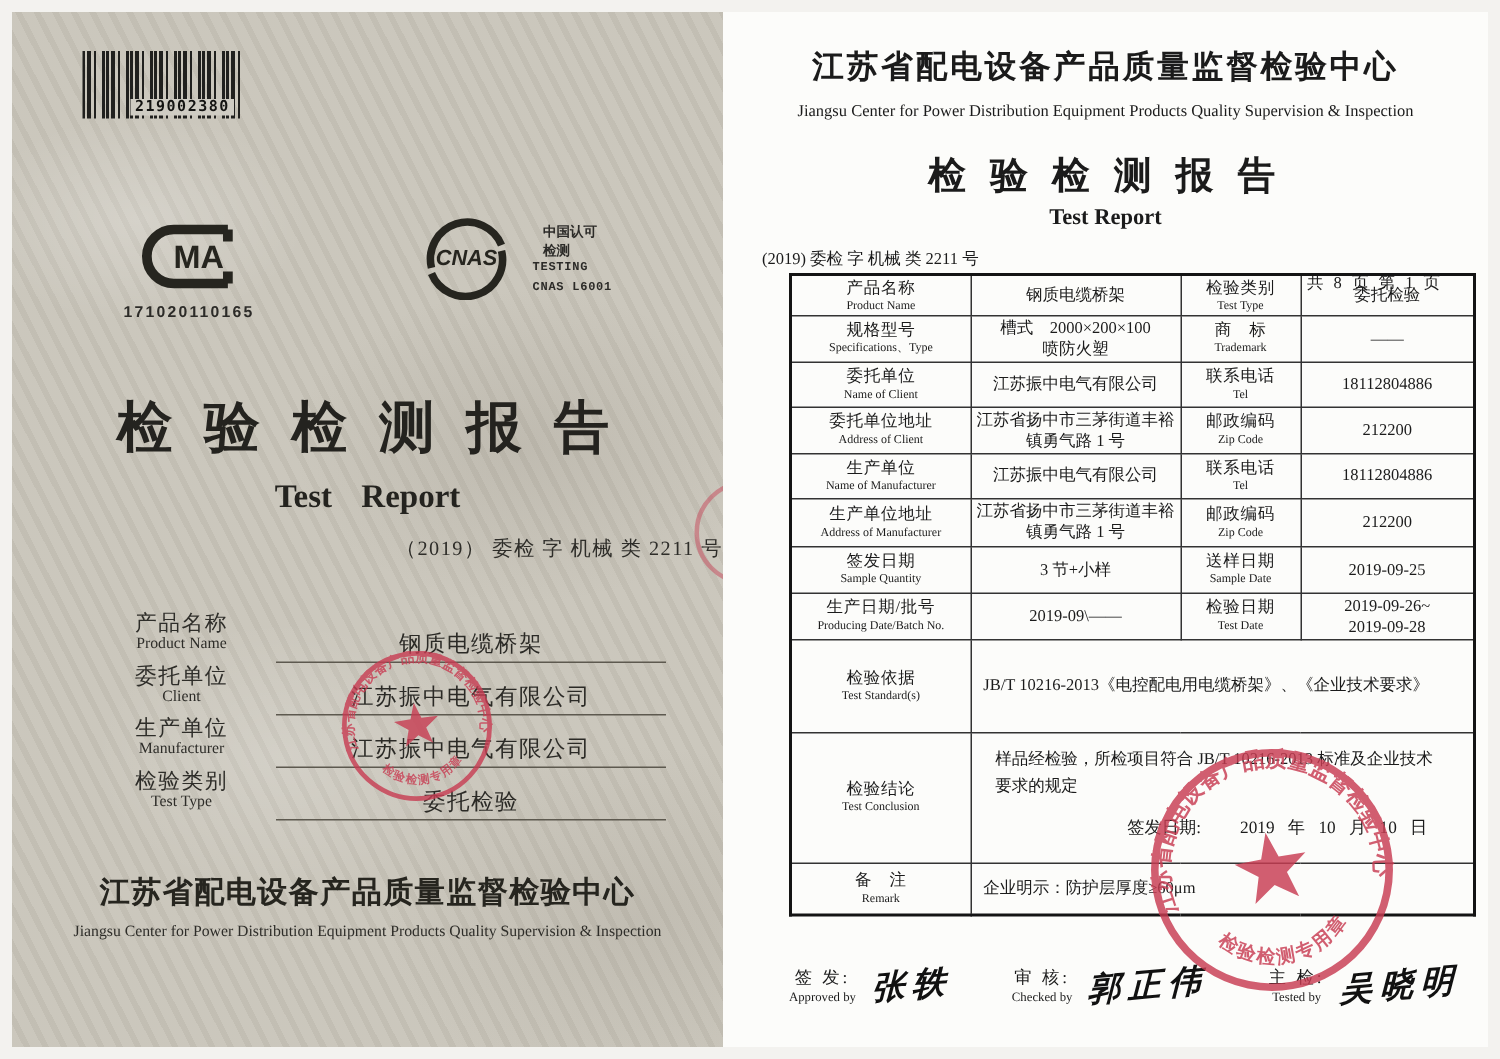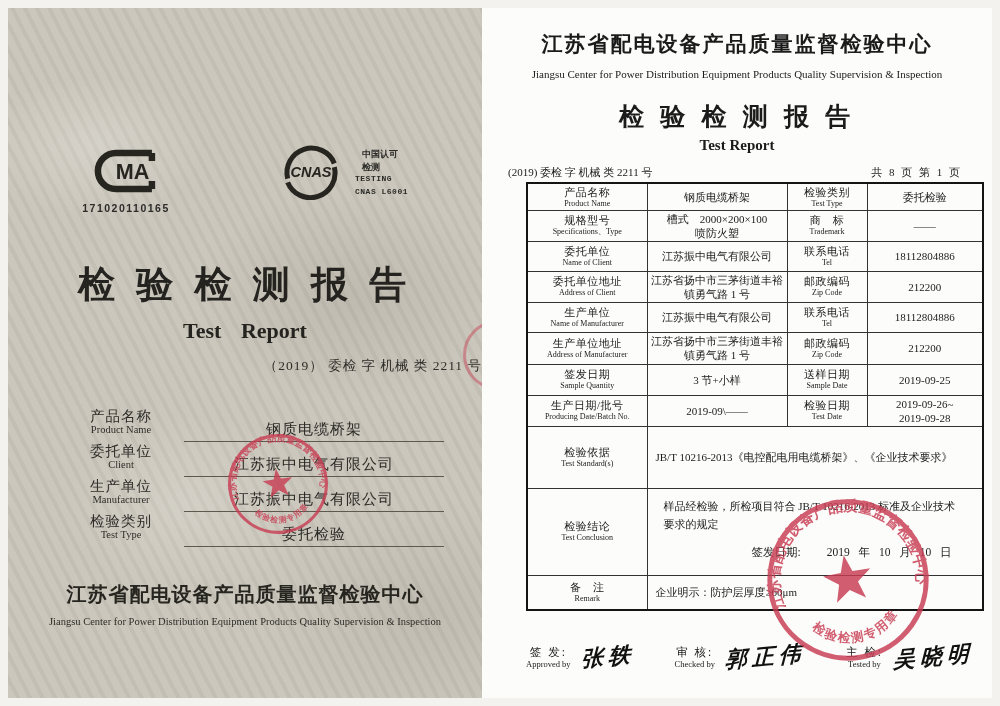--- a/index.html
+++ b/index.html
@@ -48,21 +48,21 @@
   
   .right-page{position:absolute;left:482px;top:8px;width:510px;height:690px;background:#fcfcfa;overflow:hidden;color:#1b1b1b;}
   .r-org-cn{position:absolute;left:0;top:22px;width:100%;text-align:center;
     font-size:21px;font-weight:bold;letter-spacing:2px;}
   .r-org-en{position:absolute;left:0;top:60px;width:100%;text-align:center;font-size:11px;white-space:nowrap;}
   .r-title{position:absolute;left:0;top:92px;width:100%;text-align:center;
     font-size:25px;font-weight:bold;letter-spacing:5px;}
   .r-title-en{position:absolute;left:0;top:129px;width:100%;text-align:center;font-size:15px;font-weight:bold;}
   .r-repline{position:absolute;left:26px;right:30px;top:157px;display:flex;
     justify-content:space-between;font-size:11px;}
-  .r-pageinfo{letter-spacing:2px;}
+  .r-pageinfo{letter-spacing:2px;margin-top:16px;}
   table.rpt{position:absolute;left:44px;top:174px;width:458px;border-collapse:collapse;
     table-layout:fixed;border:2px solid #141414;}
   table.rpt td{border:1px solid #333;padding:1px 2px;overflow:hidden;}
   td.lab{text-align:center;vertical-align:middle;}
   td.lab .cn{font-size:11px;line-height:13px;letter-spacing:.5px;}
   td.lab .en{font-size:8px;line-height:9.5px;font-family:"Liberation Serif",serif;}
   td.val{text-align:center;vertical-align:middle;font-size:11px;line-height:14px;}
   td.val.left{text-align:left;padding:0 8px;}
   tr.r0{height:27px}tr.r1{height:31px}tr.r2{height:30px}tr.r3{height:31px}
   tr.r4{height:30px}tr.r5{height:32px}tr.r6{height:31px}tr.r7{height:31px}
@@ -87,20 +87,23 @@
   .stamp .star{fill:#c83c52;}
   .logo-stroke{fill:none;stroke:#26251f;stroke-width:9;}
 </style>
 </head>
 <body>
 
 <div class="stage">
 
   <div class="left-page">
 
+    <div class="barcode">
+      <span class="barcode-label">219002380</span>
+    </div>
 
     <svg class="cma" viewBox="0 0 100 74">
       <path class="logo-stroke" d="M 86,12 H 36 A 25,25 0 0 0 36,62 H 86"></path>
       <path class="logo-stroke" d="M 86,12 V 23 M 86,62 V 51"></path>
       <text x="59" y="48" text-anchor="middle" font-size="30" font-weight="bold" fill="#26251f" font-family="Liberation Sans, sans-serif">MA</text>
     </svg>
     <div class="cma-number">171020110165</div>
 
     <svg class="cnas" viewBox="0 0 100 92">
       <path d="M 13,58 A 39,39 0 0 1 87,34" fill="none" stroke="#26251f" stroke-width="8"></path>

